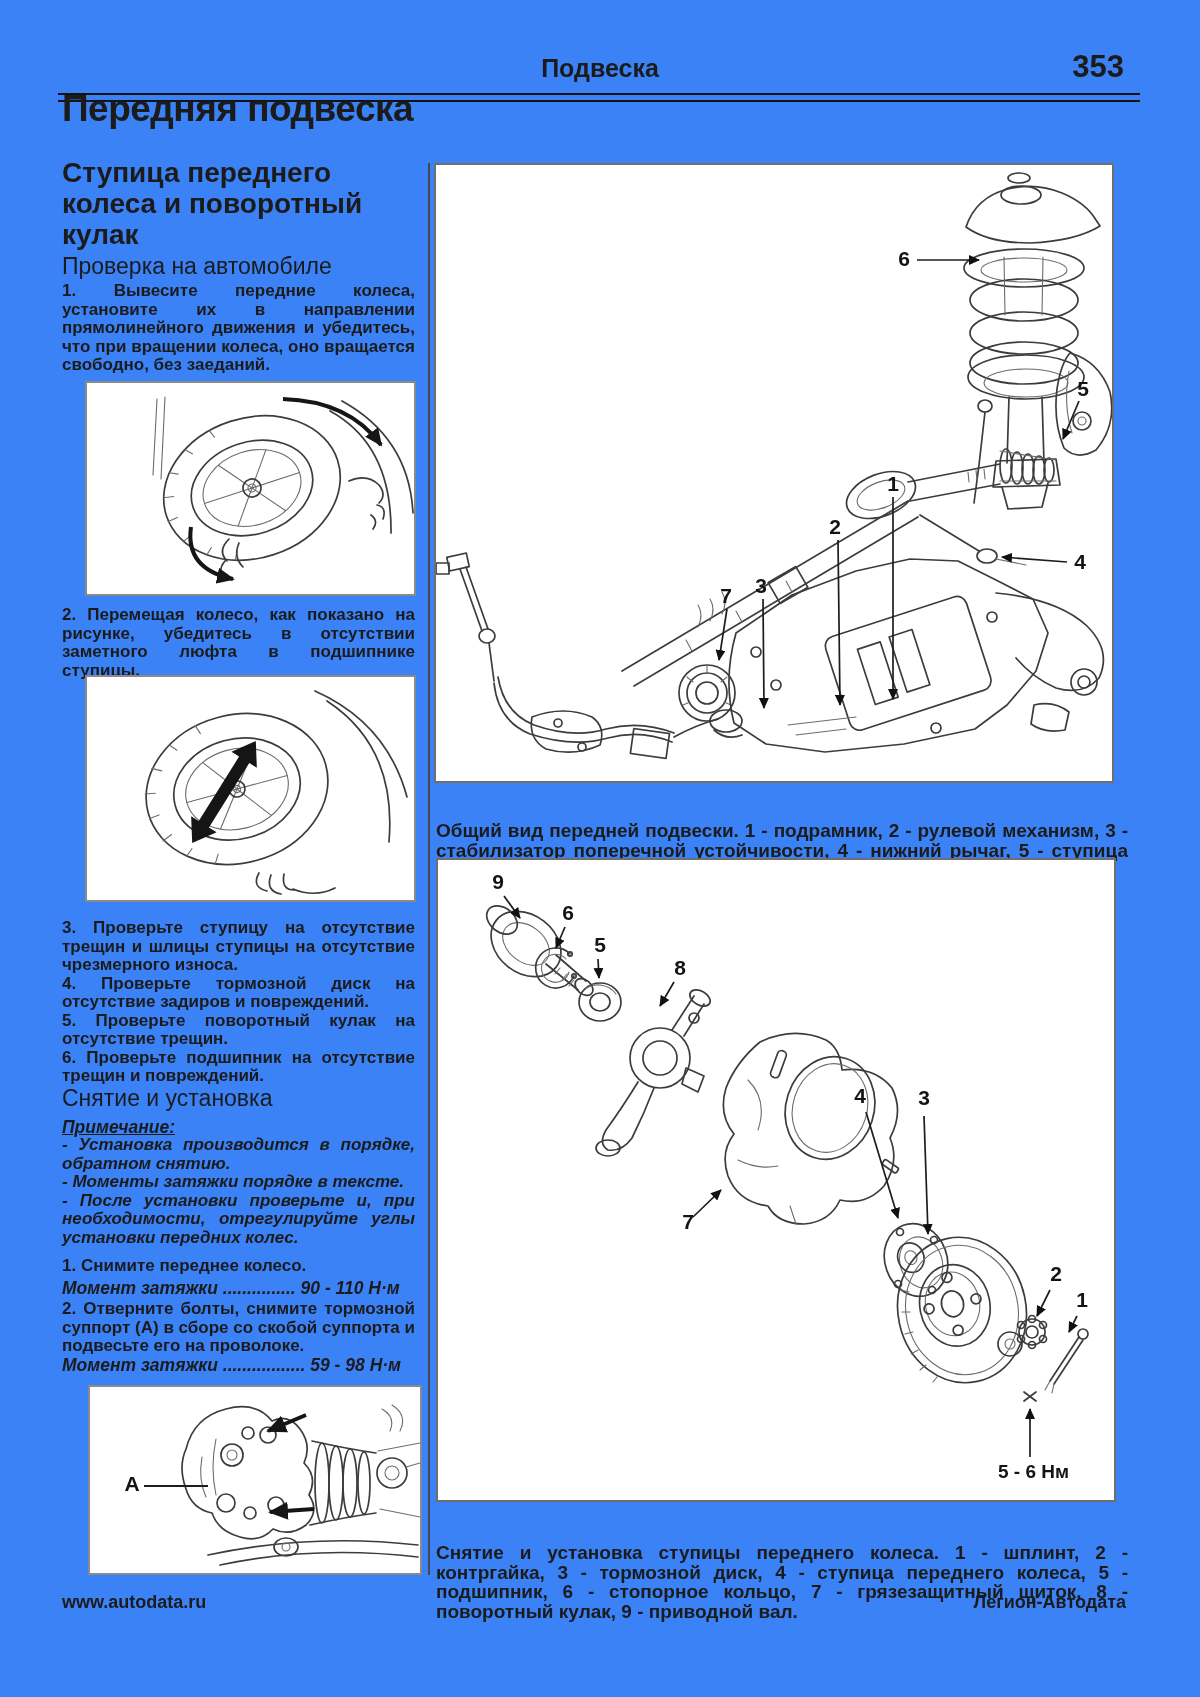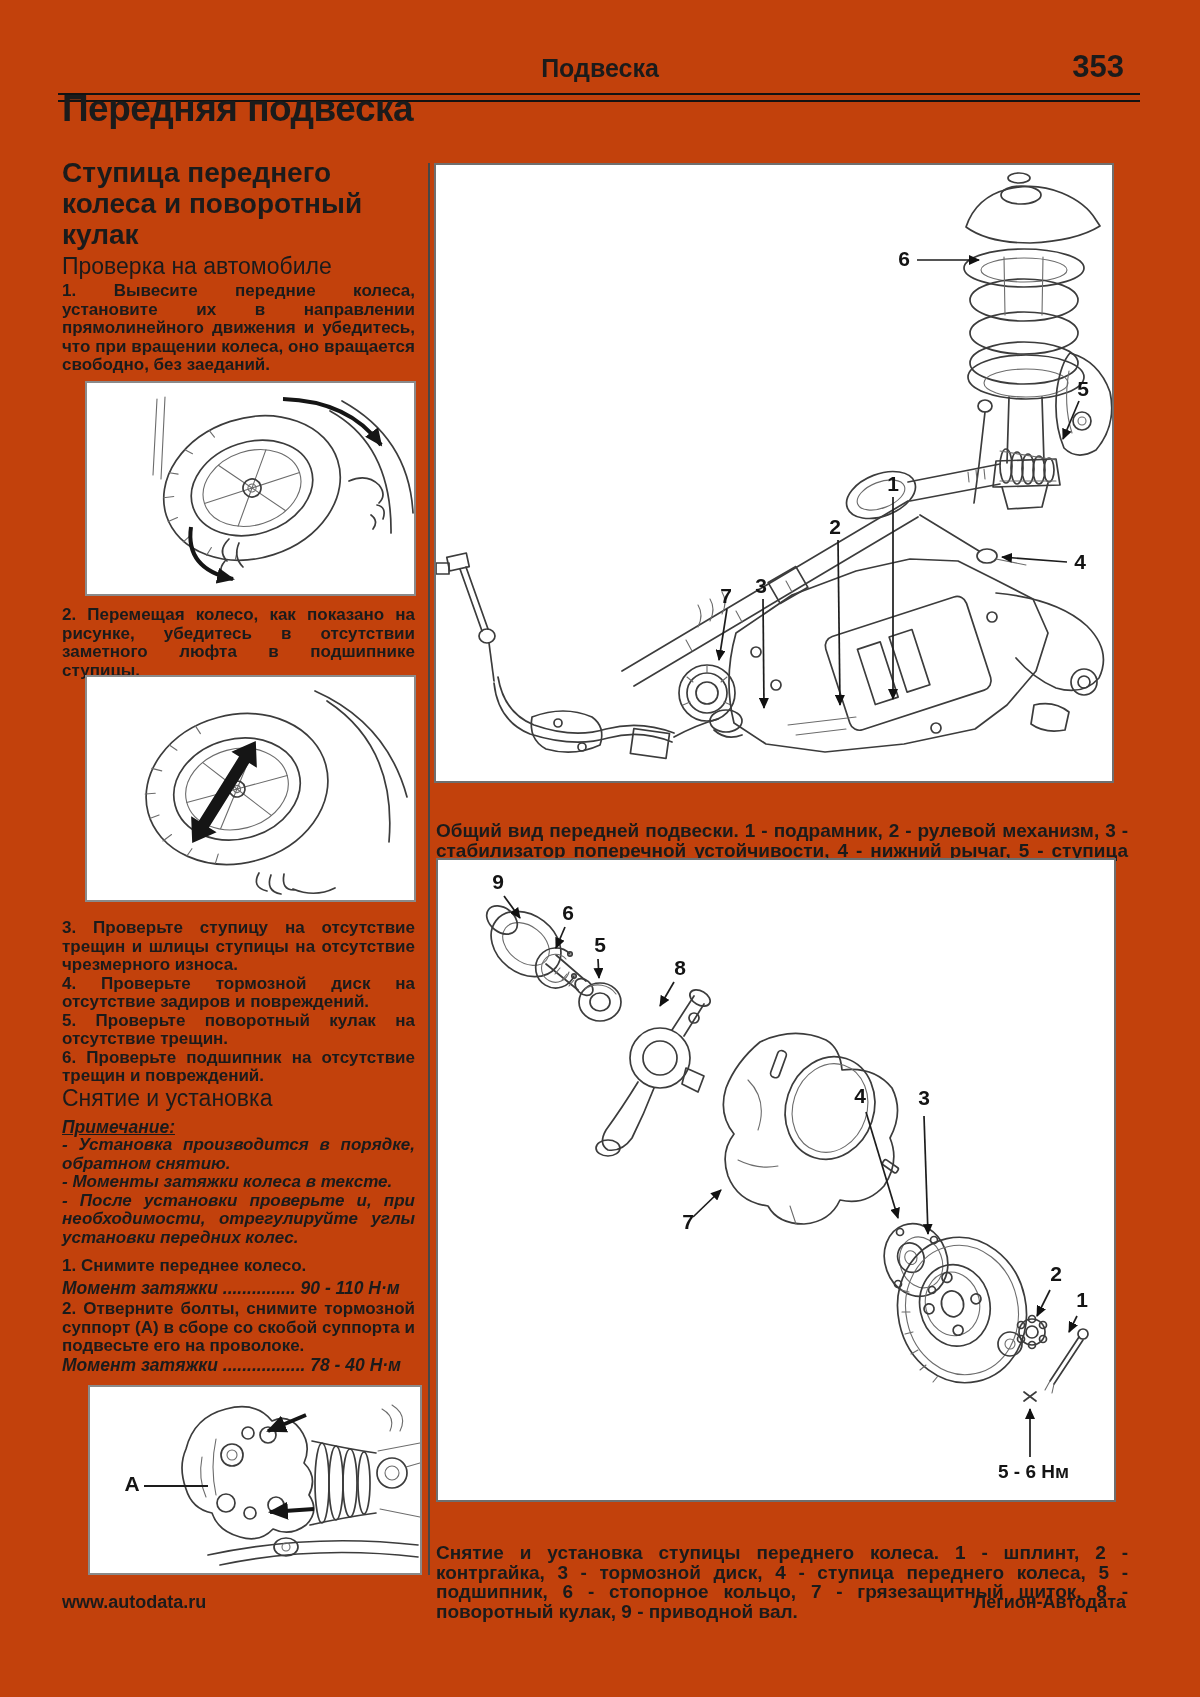--- a/index.html
+++ b/index.html
@@ -1,16 +1,16 @@
 <!DOCTYPE html>
 <html><head>
 <meta charset="utf-8">
 <style>
   html,body{margin:0;padding:0;background:#d8d8d8;}
-  .page{position:relative;width:1200px;height:1697px;background:#c2410c;margin:0 auto;
+  .page{position:relative;width:1200px;height:1697px;background:#3b82f6;margin:0 auto;
         font-family:"Liberation Sans",sans-serif;color:#1b1b1b;overflow:hidden;}
   .abs{position:absolute;}
   
   .hdr-title{top:54px;left:0;width:100%;text-align:center;font-size:25px;font-weight:700;}
   .hdr-num{top:49px;right:76px;font-size:31px;font-weight:700;}
   .hdr-rule{top:93px;left:58px;width:1082px;height:5px;border-top:2px solid #121212;border-bottom:2px solid #121212;}
   
   .h1{top:88px;left:62px;font-size:37px;font-weight:700;letter-spacing:-.5px;}
   .h2{top:157px;left:62px;width:352px;font-size:28px;line-height:31px;font-weight:700;}
   .h3{left:62px;width:352px;font-size:23px;font-weight:400;}
@@ -106,27 +106,27 @@
     <p>3. Проверьте ступицу на отсутствие трещин и шлицы ступицы на отсутствие чрезмерного износа.</p>
     <p>4. Проверьте тормозной диск на отсутствие задиров и повреждений.</p>
     <p>5. Проверьте поворотный кулак на отсутствие трещин.</p>
     <p>6. Проверьте подшипник на отсутствие трещин и повреждений.</p>
   </div>
 
   <div class="abs h3" style="top:1085px">Снятие и установка</div>
   <div class="abs note-label" style="top:1117px">Примечание:</div>
   <div class="abs bp note" style="top:1136px">
     <p>- Установка производится в порядке, обратном снятию.</p>
-    <p>- Моменты затяжки колеса в тексте.</p>
+    <p>- Моменты затяжки порядке в тексте.</p>
     <p>- После установки проверьте и, при необходимости, отрегулируйте углы установки передних колес.</p>
   </div>
   <div class="abs bp" style="top:1257px">1. Снимите переднее колесо.</div>
   <div class="abs torq" style="top:1278px">Момент затяжки ............... 90 - 110 Н·м</div>
   <div class="abs bp" style="top:1300px">2. Отверните болты, снимите тормозной суппорт (А) в сборе со скобой суппорта и подвесьте его на проволоке.</div>
-  <div class="abs torq" style="top:1355px">Момент затяжки ................. 78 - 40 Н·м</div>
+  <div class="abs torq" style="top:1355px">Момент затяжки ................. 59 - 98 Н·м</div>
 
   <div class="abs imgbox" style="left:88px;top:1385px;width:330px;height:186px">
     <svg width="330" height="186" viewBox="0 0 330 186">
       <defs>
         <marker id="ah3" markerUnits="userSpaceOnUse" markerWidth="22" markerHeight="18" refX="18" refY="9" orient="auto">
             <path d="M0,0 L20,9 L0,18 Z" fill="#151515"></path>
           </marker>
       </defs>
       <g class="ln">
         <path d="M96,62 Q104,30 136,22 Q166,14 182,34 Q198,26 210,42 Q222,58 214,76 Q228,90 219,108 Q230,124 216,138 Q200,150 183,142 Q170,156 150,150 Q128,144 122,126 Q102,122 96,102 Q88,80 96,62 Z"></path>

